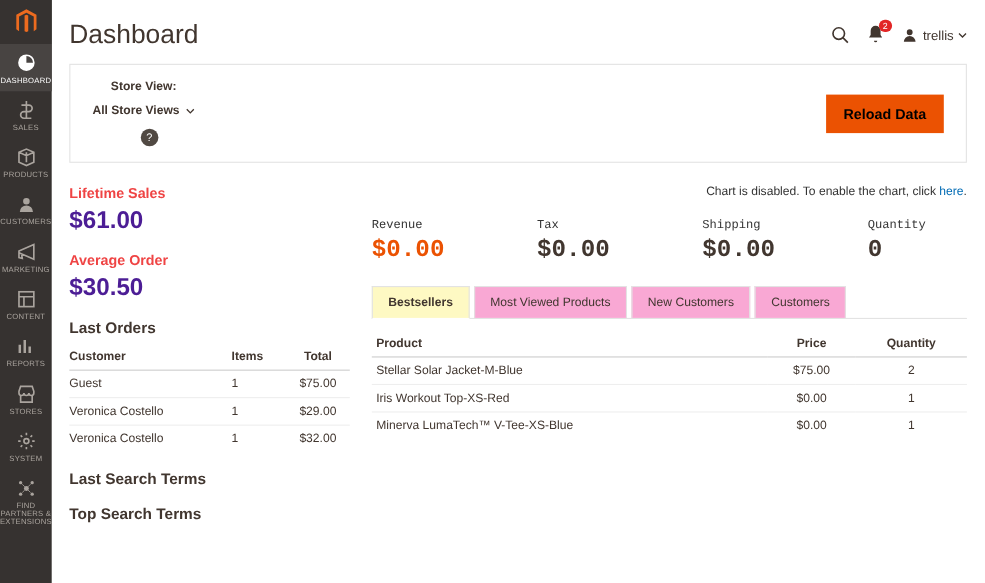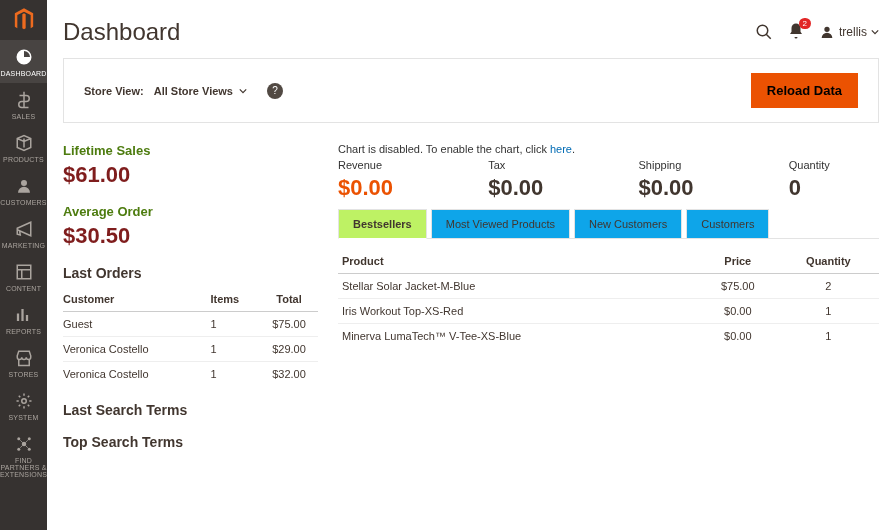--- a/index.html
+++ b/index.html
@@ -22,56 +22,56 @@
 .header-right { display: flex; align-items: center; gap: 14px; color: #41362f; }
 .header-icon { width: 18px; height: 18px; fill: #41362f; cursor: pointer; }
 .notif { position: relative; }
 .notif-badge { position: absolute; top: -4px; right: -6px; background: #e22626; color: #fff; font-size: 8px; border-radius: 8px; padding: 1px 4px; }
 .user { display: flex; align-items: center; gap: 4px; font-size: 12px; cursor: pointer; }
 .user svg:first-child { width: 16px; height: 16px; fill: #41362f; }
 .user .chev { width: 8px; height: 8px; fill: #41362f; }
 
 
 .toolbar { border: 1px solid #e3e3e3; padding: 14px 20px; display: flex; align-items: center; justify-content: space-between; margin-bottom: 20px; }
-.store-view { display: flex; align-items: center; gap: 10px; font-size: 11px; }
+.store-view { display: flex; align-items: center; gap: 10px; font-size: 11px; flex-direction: column; }
 .sv-label { font-weight: 600; }
 .sv-select { display: flex; align-items: center; gap: 6px; cursor: pointer; font-weight: bold; }
 .sv-select .chev { width: 8px; height: 8px; fill: #41362f; }
 .help-icon { width: 16px; height: 16px; background: #514943; color: #fff; border-radius: 50%; display: flex; align-items: center; justify-content: center; font-size: 10px; margin-left: 10px; cursor: pointer; }
 .reload-btn { background: #eb5202; color: #000000; border: none; padding: 10px 16px; font-size: 13px; font-weight: 600; cursor: pointer; }
 
 
 .columns { display: flex; gap: 20px; }
 .col-left { width: 255px; }
 .col-right { flex: 1; }
 
 .metric { margin-bottom: 16px; }
-.metric-title { font-size: 13px; font-weight: 600; color: #4d7c0f; margin-bottom: 4px; }
-.metric-value { font-size: 22px; font-weight: 600; color: #7f1d1d; }
+.metric-title { font-size: 13px; font-weight: 600; color: #ef4444; margin-bottom: 4px; }
+.metric-value { font-size: 22px; font-weight: 600; color: #4c1d95; }
 
 .section-title { font-size: 14px; font-weight: 600; margin: 16px 0 6px; }
 
 table { width: 100%; border-collapse: collapse; font-size: 11px; }
 thead th { text-align: left; font-weight: 600; padding: 6px 0; border-bottom: 1px solid #ccc; }
 thead th.r, tbody td.r { text-align: center; }
 tbody td { padding: 6px 0; border-bottom: 1px solid #eee; }
 tbody tr:last-child td { border-bottom: none; }
 
 
-.chart-msg { font-size: 11px; color: #333; margin-bottom: 4px; }
+.chart-msg { font-size: 11px; color: #333; margin-bottom: 19px; text-align: right; }
 .chart-msg a { color: #006bb4; text-decoration: none; cursor: pointer; }
-.kpi-row { display: flex; gap: 60px; margin-bottom: 8px; }
+.kpi-row { display: flex; gap: 60px; margin-bottom: 20px; font-family: Liberation Mono, monospace; }
 .kpi { flex: 1; }
 .kpi-title { font-size: 11px; color: #333; margin-bottom: 4px; }
 .kpi-value { font-size: 22px; font-weight: 600; color: #eb5202; }
 .kpi-value.plain { color: #41362f; }
 
 .tabs { display: flex; gap: 4px; border-bottom: 1px solid #e3e3e3; }
-.tab { padding: 8px 14px; font-size: 11px; background: #0ea5e9; border: 1px solid #e3e3e3; border-bottom: none; cursor: pointer; color: #41362f; }
-.tab.active { background: #bef264; font-weight: 600; border-bottom: 1px solid #fff; margin-bottom: -1px; }
+.tab { padding: 8px 14px; font-size: 11px; background: #f9a8d4; border: 1px solid #e3e3e3; border-bottom: none; cursor: pointer; color: #41362f; }
+.tab.active { background: #fef9c3; font-weight: 600; border-bottom: 1px solid #fff; margin-bottom: -1px; }
 .tab-content { padding-top: 10px; }
 
 .rtable th, .rtable td { padding: 6px 4px; }
 </style>
 </head>
 <body>
 
 <div class="app">
 
   <div class="sidebar">

